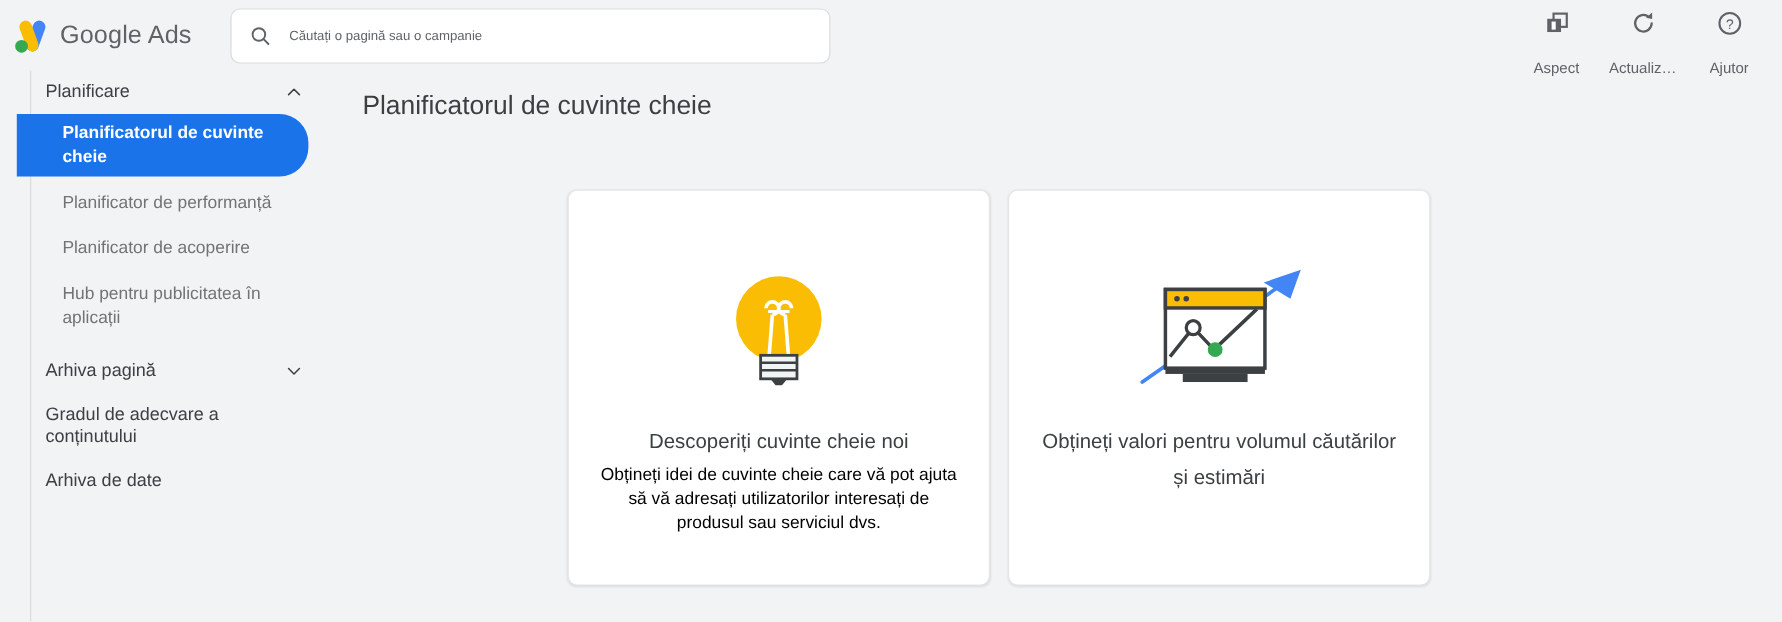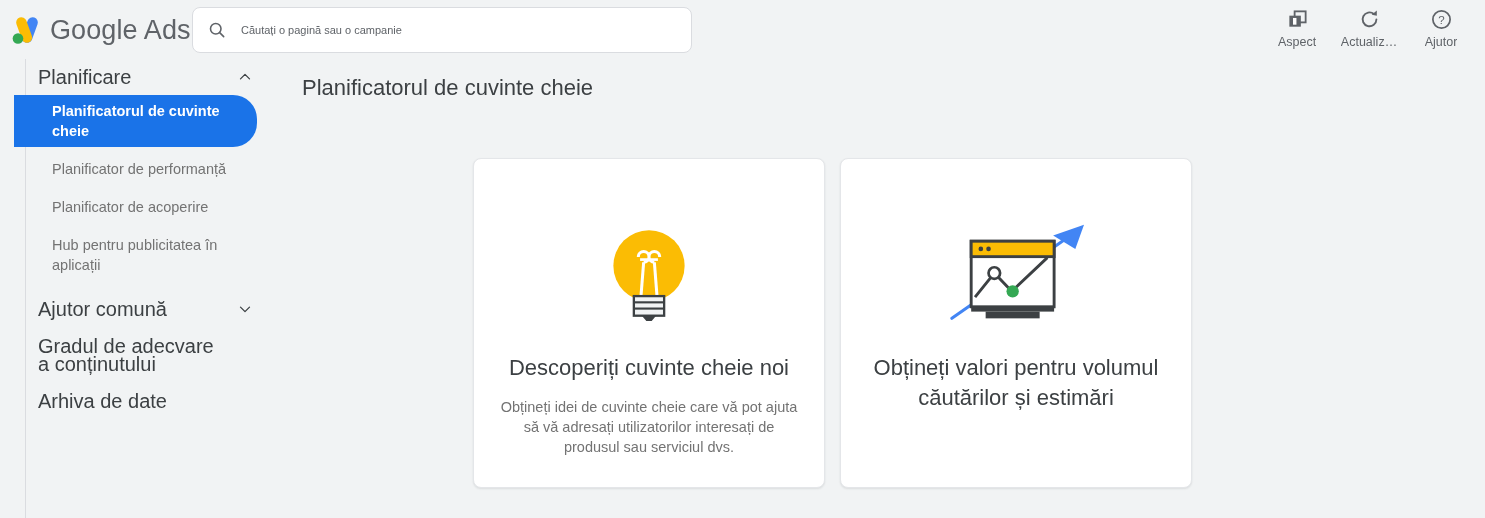--- a/index.html
+++ b/index.html
@@ -35,21 +35,21 @@
     display: flex;
     align-items: center;
     height: 42px;
   }
   .brand-logo {
     width: 38px; height: 38px;
     flex: 0 0 38px;
     margin-right: 4px;
   }
   .brand-text {
-    font-size: 27px;
+    font-size: 21px;
     color: #5f6368;
     letter-spacing: .1px;
     white-space: nowrap;
   }
   .brand-text .g-ads { color: #5f6368; }
 
   .searchbox {
     position: absolute;
     left: 192px; top: 7px;
     width: 500px; height: 46px;
@@ -82,21 +82,21 @@
   .hdr-action {
     width: 72px;
     display: flex;
     flex-direction: column;
     align-items: center;
     padding-top: 4px;
     cursor: pointer;
   }
   .hdr-action .ic { height: 26px; display: flex; align-items: center; justify-content: center; }
   .hdr-action .lbl {
-    margin-top: 3px;
+    margin-top: 18px;
     font-size: 12.5px;
     color: #5f6368;
     white-space: nowrap;
     max-width: 70px;
     overflow: hidden;
     text-overflow: ellipsis;
   }
 
   
   .sidebar {
@@ -120,21 +120,21 @@
 
   .nav-group-header {
     display: flex;
     align-items: center;
     justify-content: space-between;
     height: 36px;
     padding: 0 26px 0 38px;
     cursor: pointer;
   }
   .nav-group-header .txt {
-    font-size: 20px;
+    font-size: 15px;
     color: #3c4043;
     line-height: 18px;
   }
   .chev { width: 18px; height: 18px; flex: 0 0 18px; }
 
   .nav-item {
     display: block;
     padding: 6px 26px 6px 52px;
     font-size: 14.5px;
     line-height: 20px;
@@ -188,32 +188,32 @@
     padding: 0 22px;
   }
   .card-art {
     height: 150px;
     margin-top: 42px;
     display: flex;
     align-items: center;
     justify-content: center;
   }
   .card-title {
-    font-size: 22px;
+    font-size: 17px;
     line-height: 30px;
     color: #3c4043;
     text-align: center;
     margin-top: 2px;
   }
   .card-desc {
     font-size: 14.5px;
     line-height: 20px;
-    color: #737373;
+    color: #000000;
     text-align: center;
-    margin-top: 14px;
+    margin-top: 3px;
   }
   .card-2 .card-art { margin-top: 38px; height: 154px; }
 </style>
 </head>
 <body>
 
 <div id="app">
 
   <div class="header">
 
@@ -295,21 +295,21 @@
       <div class="nav-spacer-sm"></div>
       <div class="nav-item">Planificator de performanță</div>
       <div class="nav-spacer-sm"></div>
       <div class="nav-item">Planificator de acoperire</div>
       <div class="nav-spacer-sm"></div>
       <div class="nav-item">Hub pentru publicitatea în aplicații</div>
 
       <div class="nav-spacer-md"></div>
 
       <div class="nav-group-header">
-        <span class="txt">Ajutor comună</span>
+        <span class="txt">Arhiva pagină</span>
         <span class="chev">
           <svg viewBox="0 0 24 24" width="18" height="18">
             <polyline points="6,9.5 12,15.5 18,9.5" fill="none" stroke="#3c4043" stroke-width="1.7" stroke-linecap="round" stroke-linejoin="round"></polyline>
           </svg>
         </span>
       </div>
 
       <div class="nav-spacer-sm"></div>
 
       <div class="nav-group-header" style="height:auto;padding-top:4px;padding-bottom:4px;">

